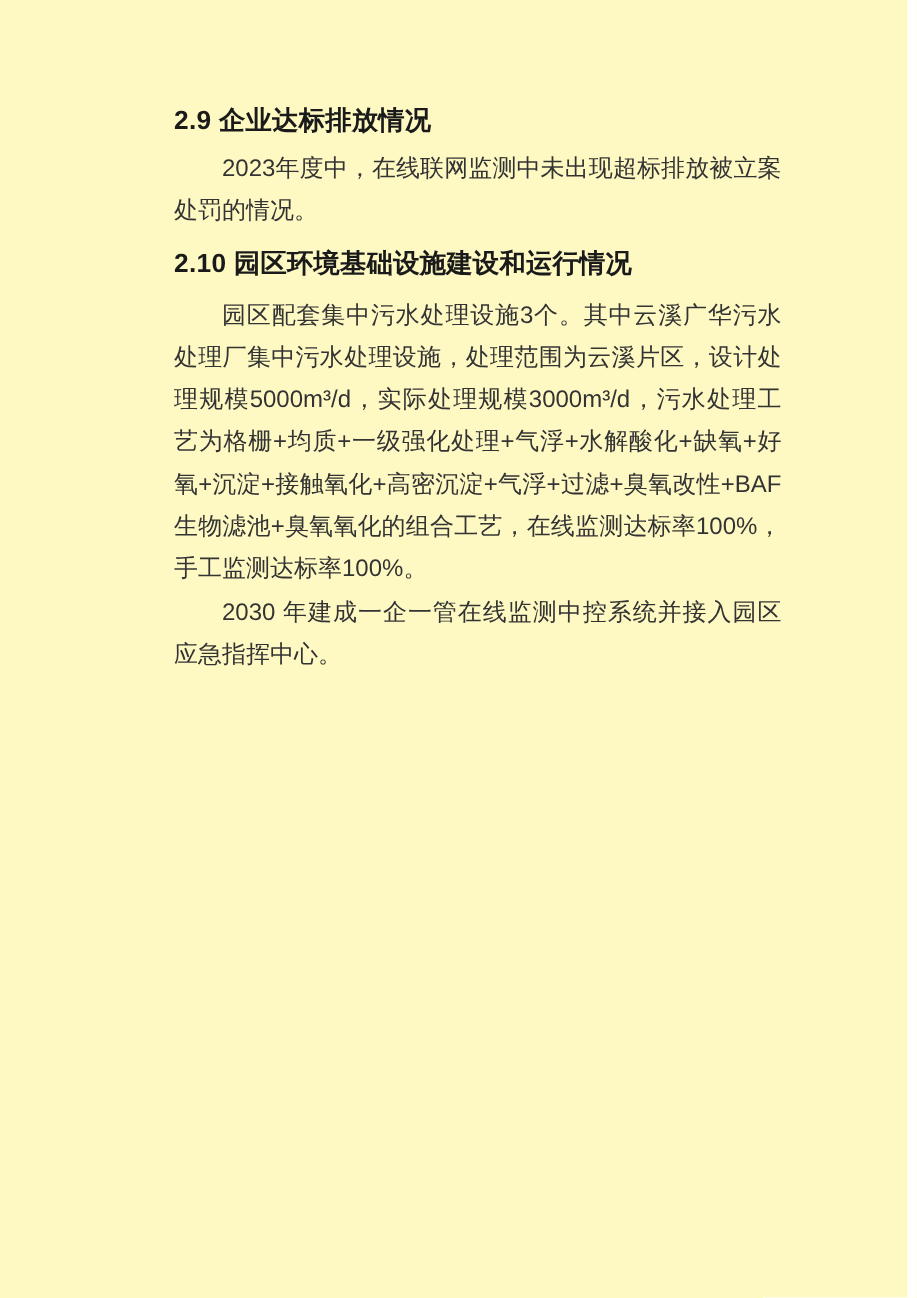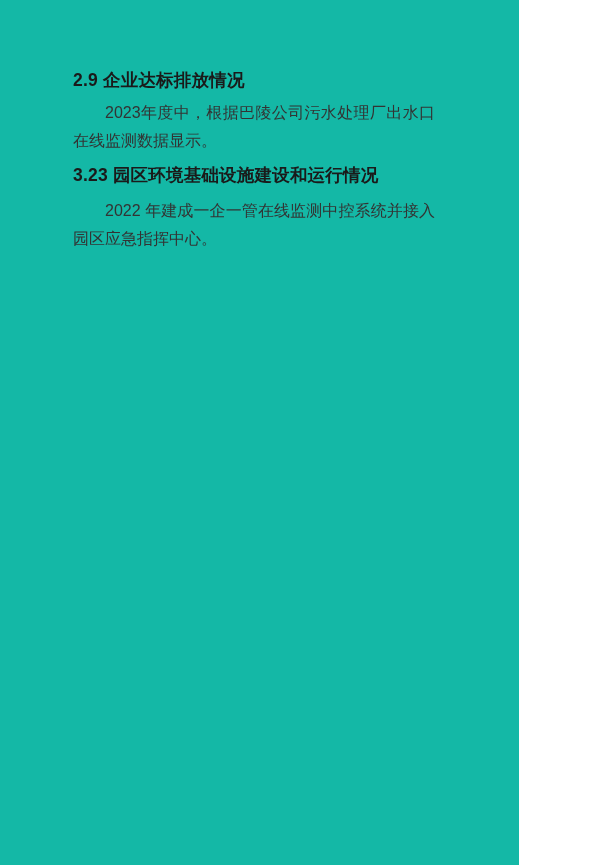--- a/index.html
+++ b/index.html
@@ -8,24 +8,24 @@
     background: #ffffff;
   }
   body {
     width: 611px;
     height: 865px;
     overflow: hidden;
     font-family: "Liberation Sans", "DejaVu Sans", sans-serif;
   }
   .page {
     box-sizing: border-box;
-    width: 519px;
+    width: 605px;
     height: 865px;
-    padding: 66px 84px 0 73px;
-    background: #14b8a6;
+    padding: 66px 84px 0 116px;
+    background: #fef9c3;
   }
   .section-heading {
     font-size: 17.5px;
     font-weight: bold;
     color: #1a1a1a;
     line-height: 28px;
     margin: 0;
     letter-spacing: 0.2px;
   }
   .heading-1 { margin: 0 0 5px 0; }
@@ -40,22 +40,23 @@
     word-break: break-all;
   }
 </style>
 </head>
 <body>
 
 <div class="page">
 
   <h2 class="section-heading heading-1">2.9 企业达标排放情况</h2>
 
-  <p class="body-para">2023年度中，根据巴陵公司污水处理厂出水口在线监测数据显示。</p>
+  <p class="body-para">2023年度中，在线联网监测中未出现超标排放被立案处罚的情况。</p>
 
-  <h2 class="section-heading heading-2">3.23 园区环境基础设施建设和运行情况</h2>
+  <h2 class="section-heading heading-2">2.10 园区环境基础设施建设和运行情况</h2>
+
+  <p class="body-para">园区配套集中污水处理设施3个。其中云溪广华污水处理厂集中污水处理设施，处理范围为云溪片区，设计处理规模5000m³/d，实际处理规模3000m³/d，污水处理工艺为格栅+均质+一级强化处理+气浮+水解酸化+缺氧+好氧+沉淀+接触氧化+高密沉淀+气浮+过滤+臭氧改性+BAF生物滤池+臭氧氧化的组合工艺，在线监测达标率100%，手工监测达标率100%。</p>
 
 
 
-
-  <p class="body-para">2022 年建成一企一管在线监测中控系统并接入园区应急指挥中心。</p>
+  <p class="body-para">2030 年建成一企一管在线监测中控系统并接入园区应急指挥中心。</p>
 
 </div>
 
 </body></html>

